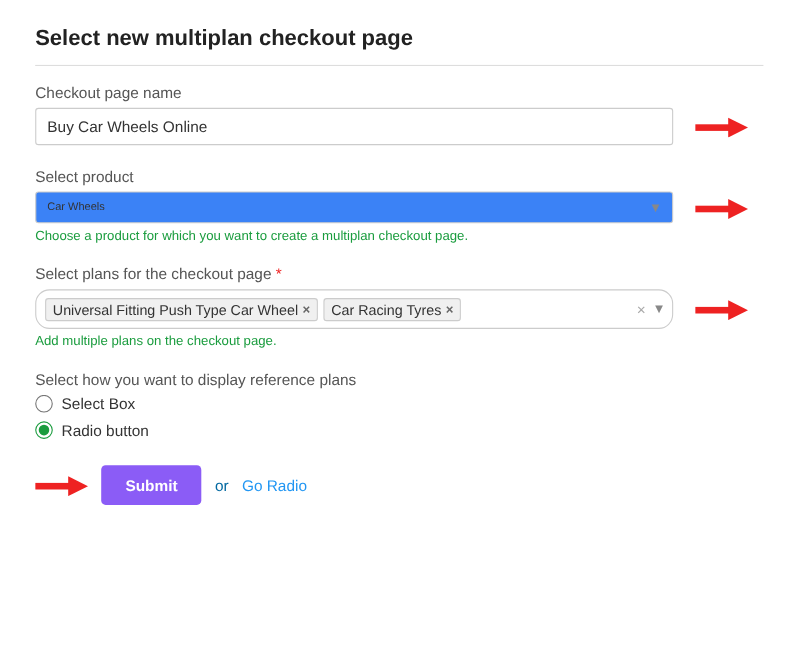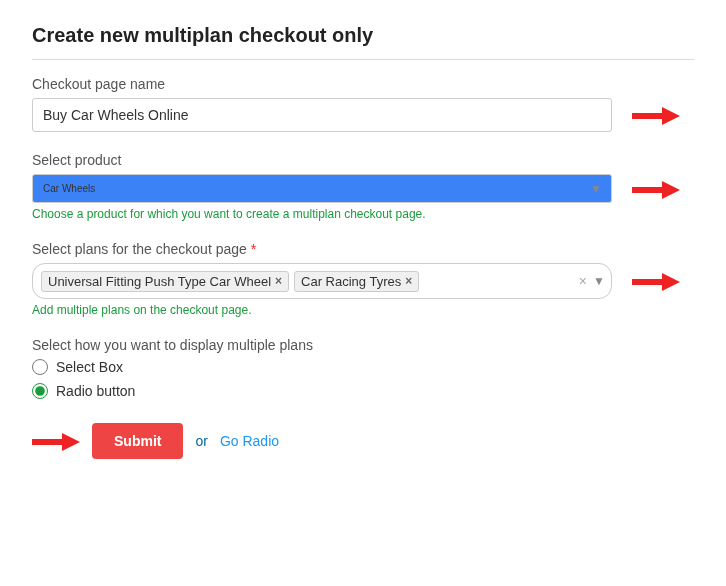--- a/index.html
+++ b/index.html
@@ -145,21 +145,21 @@
       cursor: pointer;
     }
     
     .submit-area {
       display: flex;
       align-items: center;
       gap: 12px;
       margin-top: 24px;
     }
     .submit-btn {
-      background: #ef4444;
+      background: #8b5cf6;
       color: #fff;
       border: none;
       border-radius: 4px;
       padding: 10px 22px;
       font-size: 14px;
       font-weight: bold;
       cursor: pointer;
     }
     .submit-or {
       font-size: 14px;
@@ -177,21 +177,21 @@
       align-items: center;
     }
     .red-arrow svg {
       width: 48px;
       height: 20px;
     }
   </style>
 </head>
 <body>
 
-<div class="page-title">Create new multiplan checkout only</div>
+<div class="page-title">Select new multiplan checkout page</div>
 
 <div class="form-section">
   <label class="form-label">Checkout page name</label>
   <div class="input-row">
     <input class="form-input" type="text" value="Buy Car Wheels Online" style="">
     <div class="red-arrow">
       <svg viewBox="0 0 48 20" xmlns="http://www.w3.org/2000/svg">
         <rect x="0" y="8" width="32" height="6" fill="#e22"></rect>
         <polygon points="30,2 48,11 30,20" fill="#e22"></polygon>
       </svg>
@@ -240,21 +240,21 @@
       <svg viewBox="0 0 48 20" xmlns="http://www.w3.org/2000/svg">
         <rect x="0" y="8" width="32" height="6" fill="#e22"></rect>
         <polygon points="30,2 48,11 30,20" fill="#e22"></polygon>
       </svg>
     </div>
   </div>
   <div class="form-hint">Add multiple plans on the checkout page.</div>
 </div>
 
 <div class="form-section">
-  <label class="form-label">Select how you want to display multiple plans</label>
+  <label class="form-label">Select how you want to display reference plans</label>
   <div class="radio-group">
     <label class="radio-item">
       <input type="radio" class="radio-input" name="display_option" value="select" style="">
       <span>Select Box</span>
     </label>
     <label class="radio-item">
       <input type="radio" class="radio-input" name="display_option" value="radio" checked="" style="">
       <span>Radio button</span>
     </label>
   </div>

